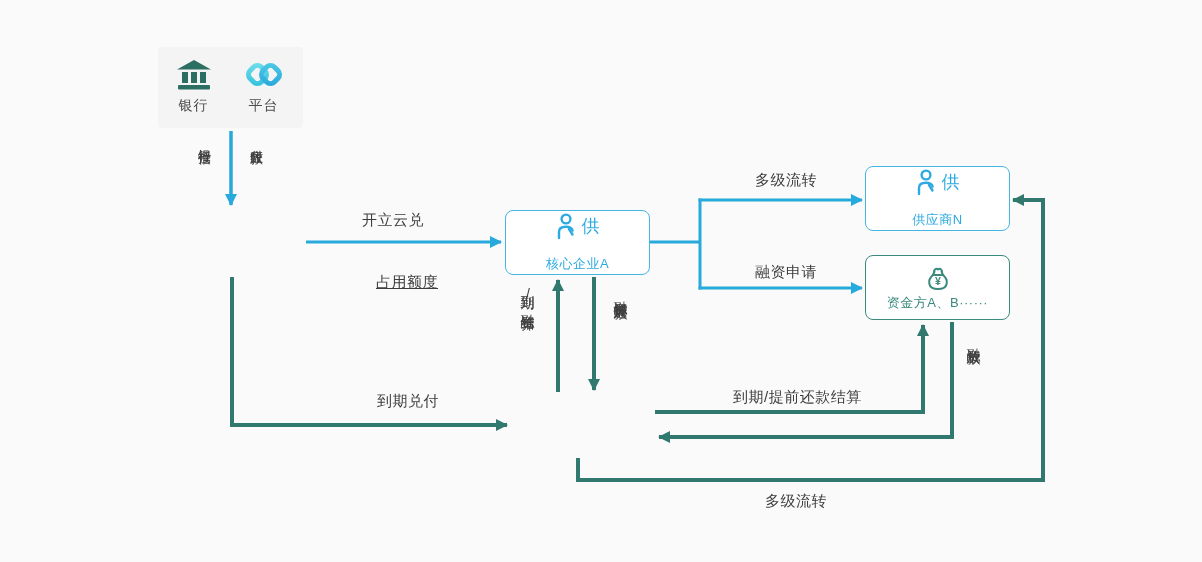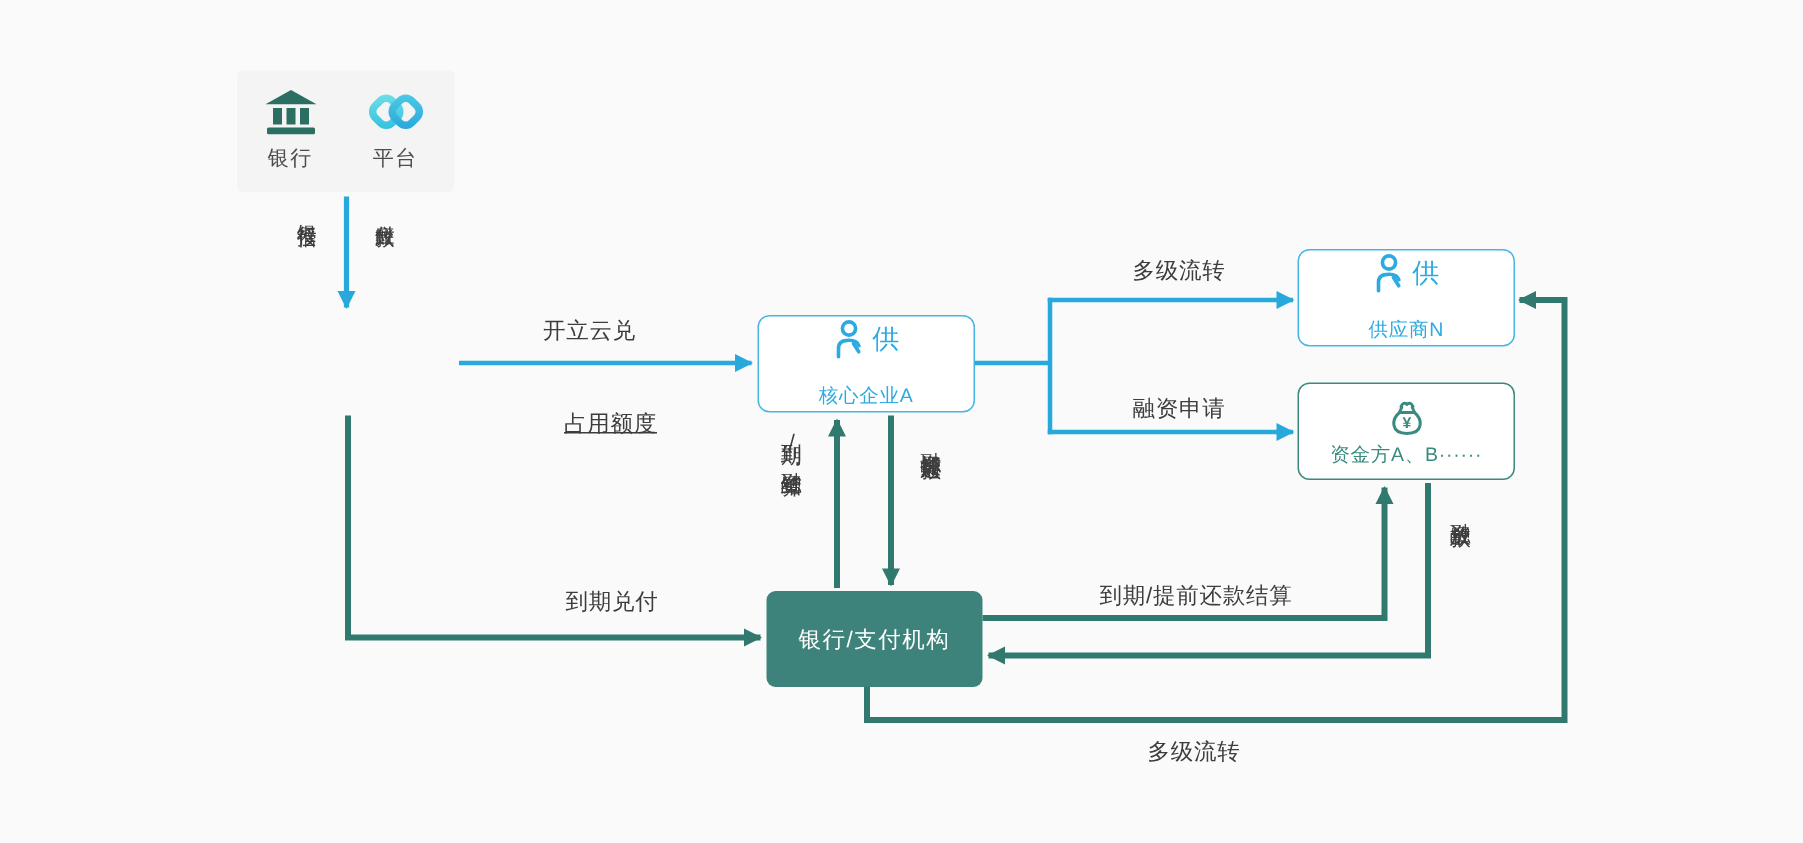--- a/index.html
+++ b/index.html
@@ -194,23 +194,20 @@
   <div class="node outline-teal" style="left:865px; top:255px; width:145px; height:65px;">
     <svg width="30" height="28" viewBox="0 0 30 28">
       <path d="M11,7 Q12.5,3.5 15,5.5 Q17.5,3.5 19,7" fill="none" stroke="#3a8a7e" stroke-width="2" stroke-linecap="round"></path>
       <path d="M11.5,7.5 L10,11 M18.5,7.5 L20,11" fill="none" stroke="#3a8a7e" stroke-width="2" stroke-linecap="round"></path>
       <path d="M10,11 C4.5,15.5 4,25 15,25 C26,25 25.5,15.5 20,11 Z" fill="none" stroke="#3a8a7e" stroke-width="2" stroke-linejoin="round"></path>
       <text x="15" y="21" text-anchor="middle" font-size="10.5" font-weight="bold" fill="#3a8a7e" font-family="Liberation Sans, sans-serif">¥</text>
     </svg>
     <span class="caption-teal">资金方A、B······</span>
   </div>
 
-  <div class="node solid-teal" style="left:511px; top:394px; width:144px; height:64px;">
-    <span class="caption-white">银行/支付机构</span>
-  </div>
 
   <span class="vlabel small" style="left:198px; top:139px;">银行授信</span>
   <span class="vlabel small" style="left:250px; top:139px;">应付账款</span>
 
   <span class="elabel" style="left:362px; top:211px;">开立云兑</span>
   <span class="elabel" style="left:376px; top:273px;text-decoration:underline;">占用额度</span>
 
   <span class="elabel" style="left:755px; top:171px;">多级流转</span>
   <span class="elabel" style="left:755px; top:263px;">融资申请</span>
 

